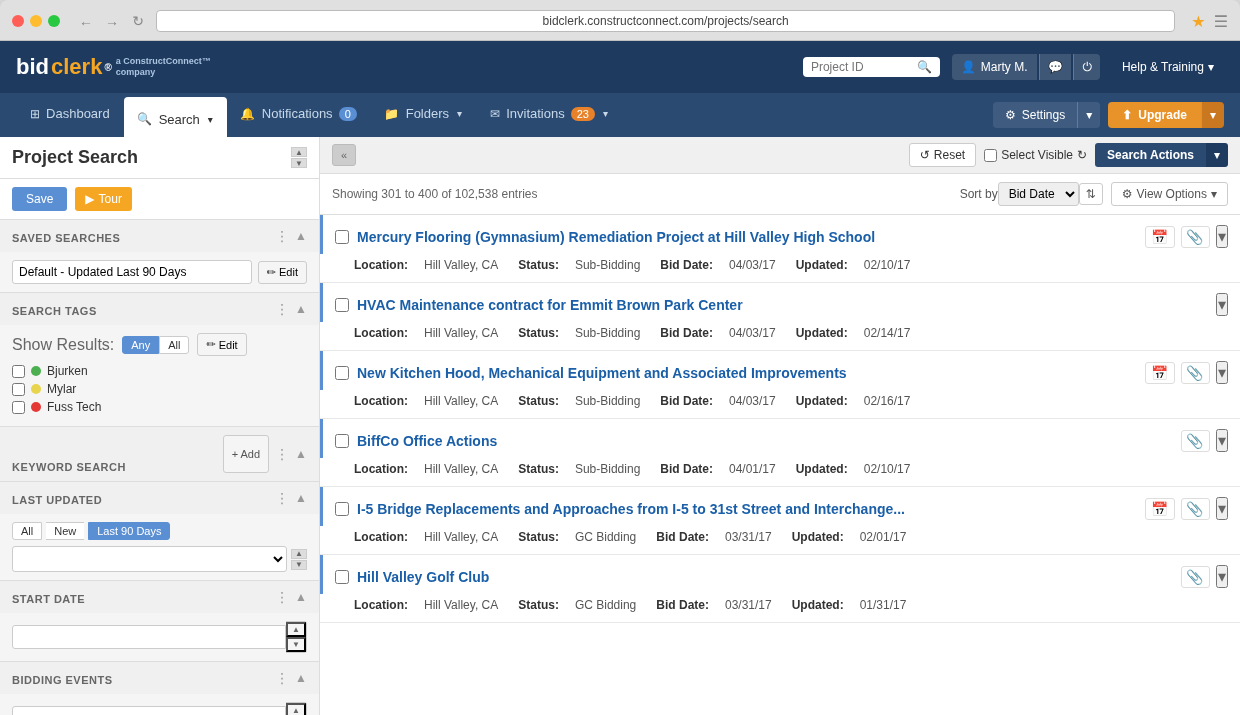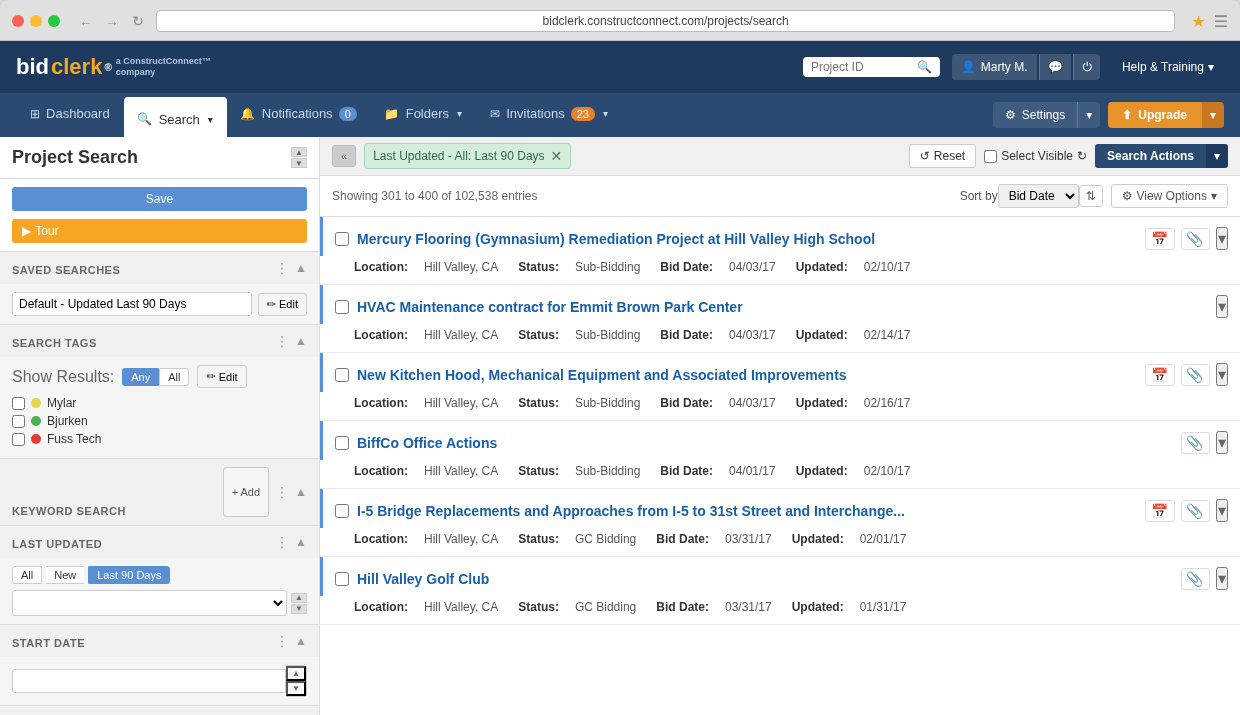--- a/index.html
+++ b/index.html
@@ -52,21 +52,21 @@
 
     
     .main-content { display: flex; height: calc(715px - 52px - 44px - 32px); }
 
     
     .sidebar { width: 320px; min-width: 320px; background: #f5f5f5; border-right: 1px solid #ddd; overflow-y: auto; padding-bottom: 20px; }
     .sidebar-header { display: flex; align-items: center; padding: 10px 12px; background: white; border-bottom: 1px solid #ddd; }
     .sidebar-title { font-size: 18px; font-weight: bold; color: #333; flex: 1; }
     .sidebar-arrow-btns { display: flex; flex-direction: column; gap: 1px; }
     .arrow-btn { background: #ddd; border: 1px solid #ccc; width: 16px; height: 10px; font-size: 8px; cursor: pointer; display: flex; align-items: center; justify-content: center; color: #666; }
-    .sidebar-actions { display: flex; gap: 8px; padding: 8px 12px; background: white; border-bottom: 1px solid #ddd; flex-direction: column; }
+    .sidebar-actions { display: flex; gap: 8px; padding: 8px 12px; background: white; border-bottom: 1px solid #ddd; }
     .save-btn { background: #5a8fd4; color: white; border: none; padding: 5px 14px; border-radius: 3px; font-size: 12px; cursor: pointer; }
     .tour-btn { background: #f5a623; color: white; border: none; padding: 5px 10px; border-radius: 3px; font-size: 12px; cursor: pointer; display: flex; align-items: center; gap: 4px; }
 
     
     .sidebar-section { border-bottom: 1px solid #ddd; }
     .sidebar-section-header { display: flex; align-items: flex-end; padding: 8px 12px; background: #f0f0f0; cursor: pointer; }
     .sidebar-section-title { font-size: 11px; font-weight: bold; color: #666; text-transform: uppercase; letter-spacing: 0.5px; flex: 1; }
     .sidebar-section-actions { display: flex; gap: 6px; align-items: center; }
     .dots-btn { color: #999; font-size: 14px; cursor: pointer; }
     .collapse-btn { color: #999; font-size: 12px; cursor: pointer; }
@@ -139,21 +139,21 @@
     .project-details { display: flex; gap: 20px; padding: 4px 12px 10px 34px; font-size: 12px; color: #555; background: white; }
     .project-detail { display: flex; gap: 16px; }
     .detail-label { font-weight: bold; color: #333; }
     .detail-value { color: #555; }
 
     
     ::-webkit-scrollbar { width: 6px; }
     ::-webkit-scrollbar-track { background: #f1f1f1; }
     ::-webkit-scrollbar-thumb { background: #ccc; border-radius: 3px; }
 
-    .add-keyword-btn { background: #f5f5f5; border: 1px solid #ccc; border-radius: 3px; padding: 18px 8px; font-size: 11px; cursor: pointer; color: #555; }
+    .add-keyword-btn { background: #f5f5f5; border: 1px solid #ccc; border-radius: 3px; padding: 12px 8px; font-size: 11px; cursor: pointer; color: #555; }
   </style>
 </head>
 <body>
 
 <div class="browser-chrome">
 
   <div class="browser-titlebar">
     <div class="browser-dots">
       <div class="browser-dot dot-red"></div>
       <div class="browser-dot dot-yellow"></div>
@@ -302,27 +302,27 @@
                 <button class="any-btn">Any</button>
                 <button class="all-btn">All</button>
               </div>
               <button class="edit-btn">
                 <span>✏</span>
                 <span>Edit</span>
               </button>
             </div>
             <div class="tag-item">
               <input type="checkbox" class="tag-checkbox" style="">
+              <span class="tag-dot" style="background:#4caf50;"></span>
+              <span class="tag-label">Bjurken</span>
+            </div>
+            <div class="tag-item">
+              <input type="checkbox" class="tag-checkbox" style="">
               <span class="tag-dot" style="background:#e8d44d;"></span>
               <span class="tag-label">Mylar</span>
-            </div>
-            <div class="tag-item">
-              <input type="checkbox" class="tag-checkbox" style="">
-              <span class="tag-dot" style="background:#4caf50;"></span>
-              <span class="tag-label">Bjurken</span>
             </div>
             <div class="tag-item">
               <input type="checkbox" class="tag-checkbox" style="">
               <span class="tag-dot" style="background:#e53935;"></span>
               <span class="tag-label">Fuss Tech</span>
             </div>
           </div>
         </div>
 
         <div class="sidebar-section">
@@ -398,24 +398,20 @@
               </div>
             </div>
           </div>
         </div>
       </div>
 
       <div class="right-content">
 
         <div class="filter-bar">
           <button class="collapse-sidebar-btn">«</button>
-          <div class="active-filter-tag">
-            <span>Last Updated - All: Last 90 Days</span>
-            <span class="filter-close">✕</span>
-          </div>
           <div class="filter-spacer"></div>
           <button class="reset-btn">
             <span>↺</span>
             <span>Reset</span>
           </button>
           <label class="select-visible-cb">
             <input type="checkbox" style="">
             <span>Select Visible</span>
             <span>↻</span>
           </label>

